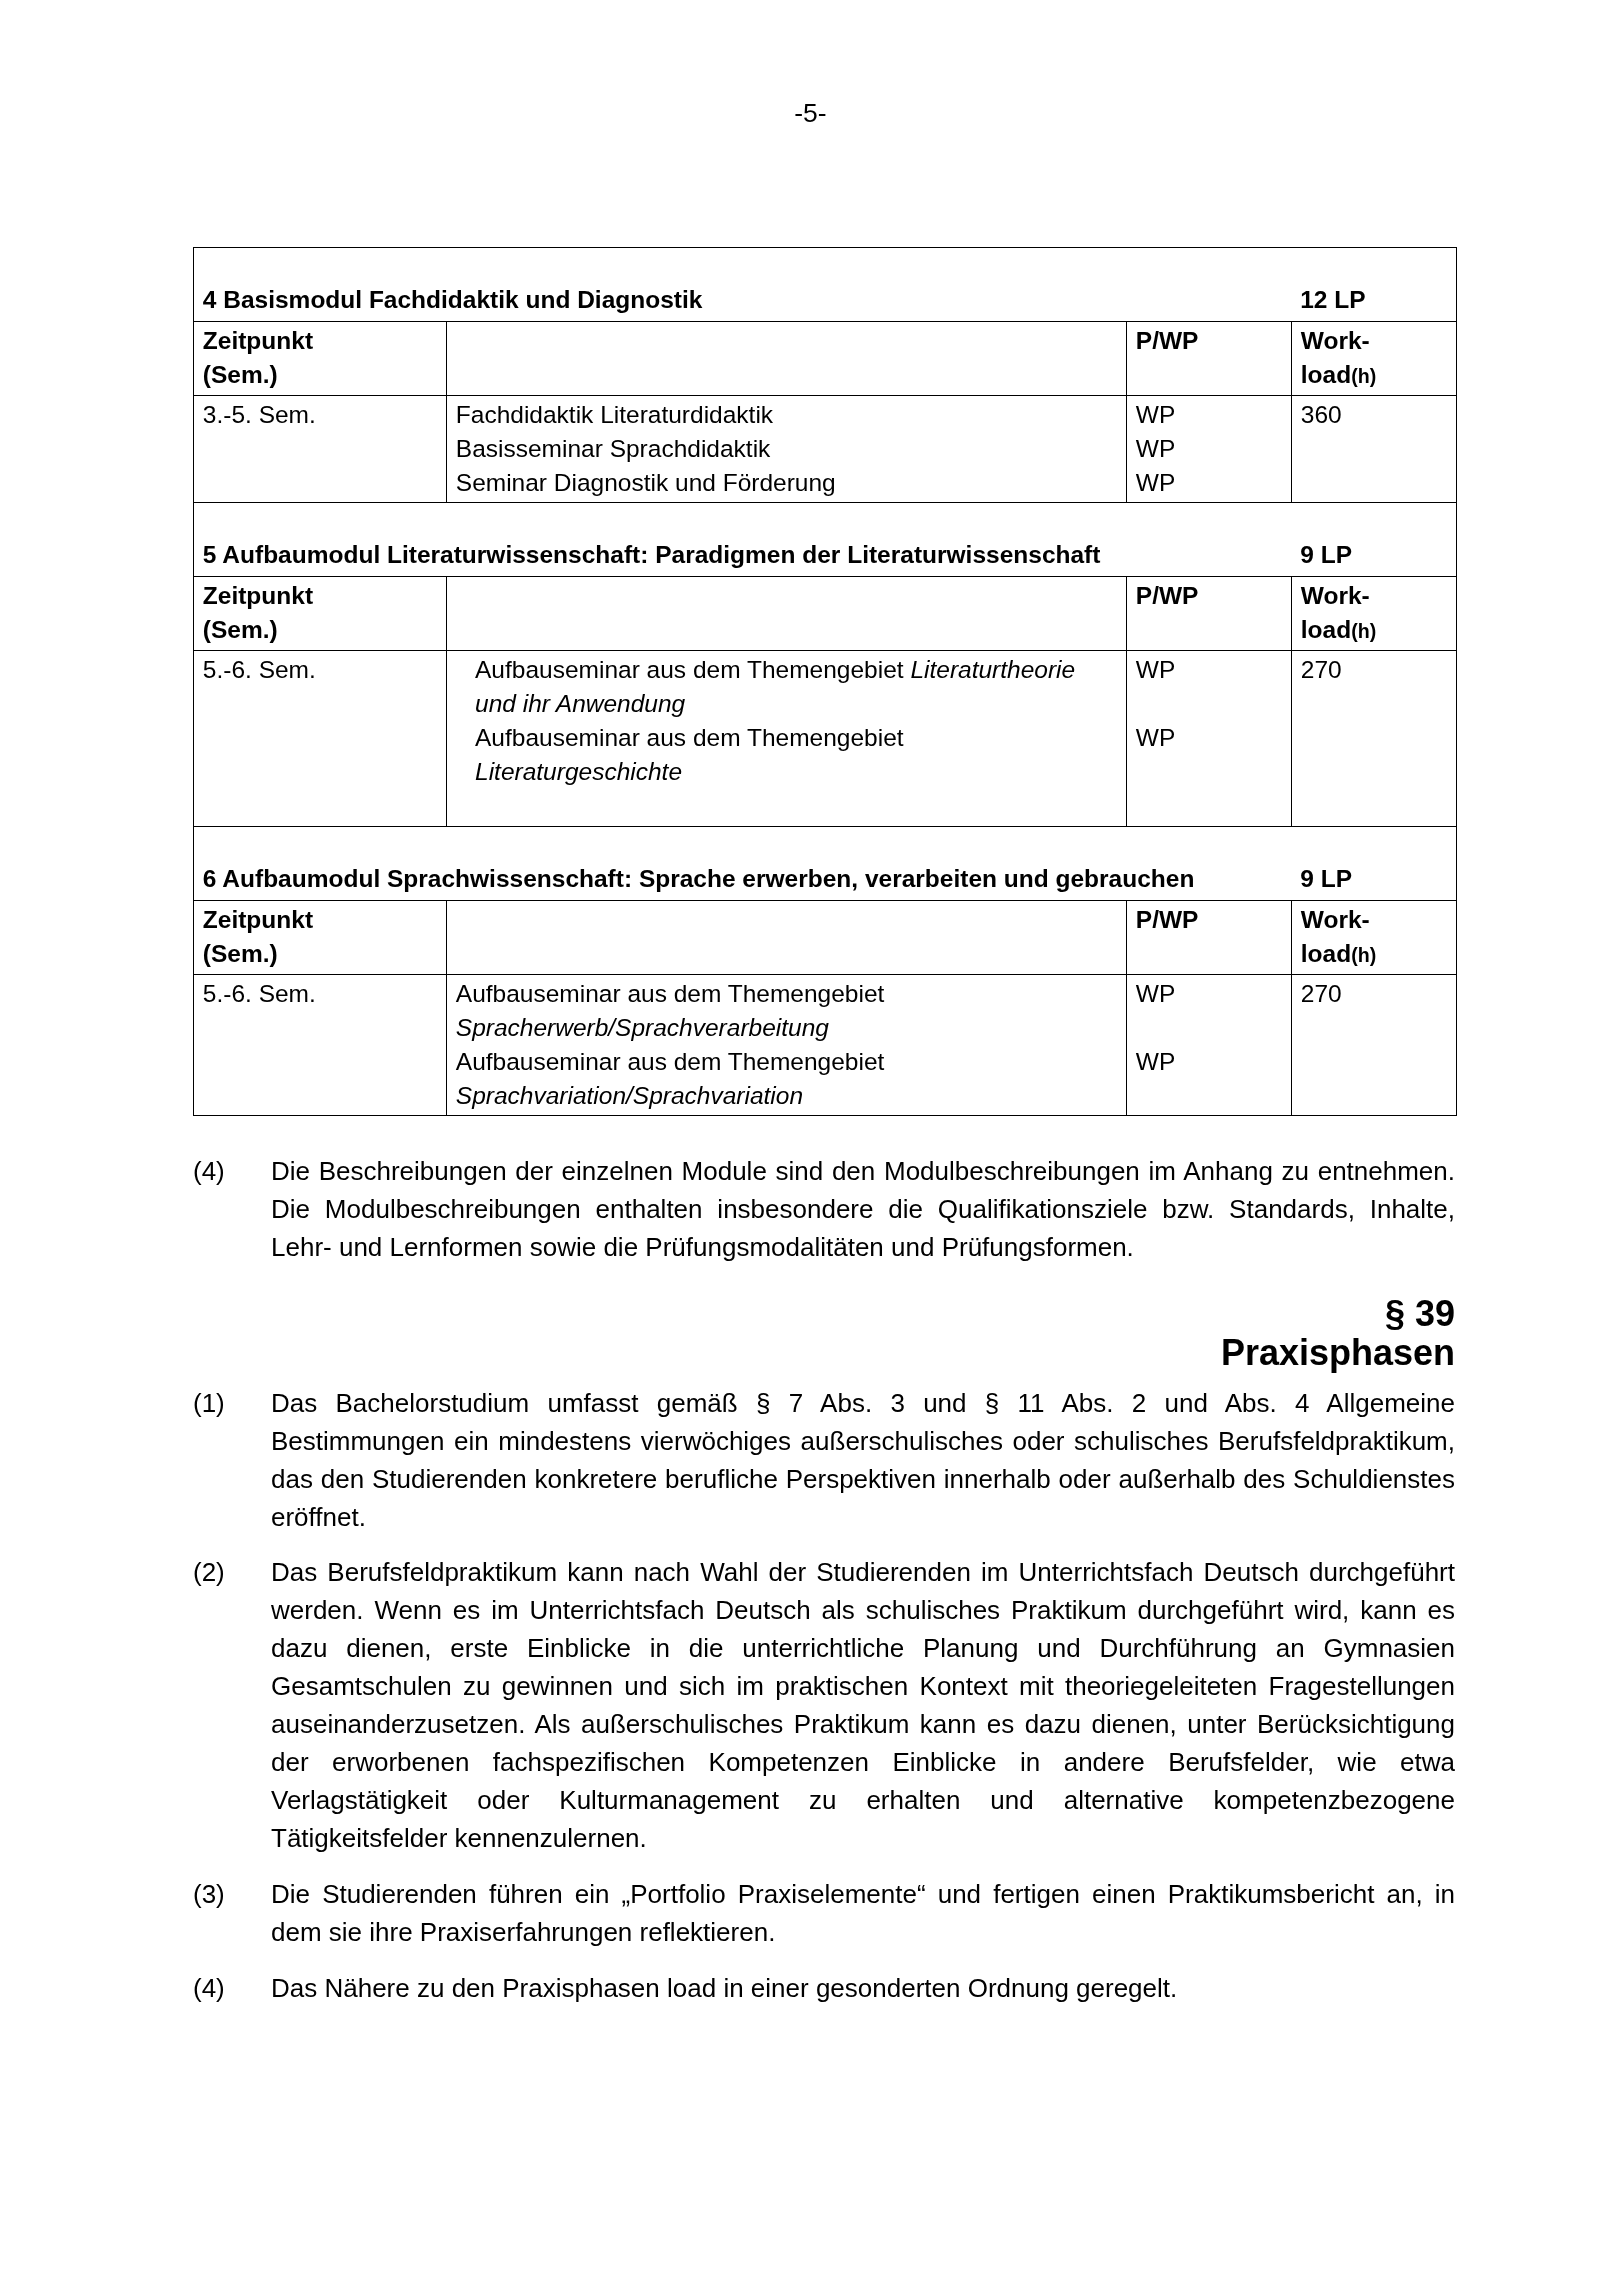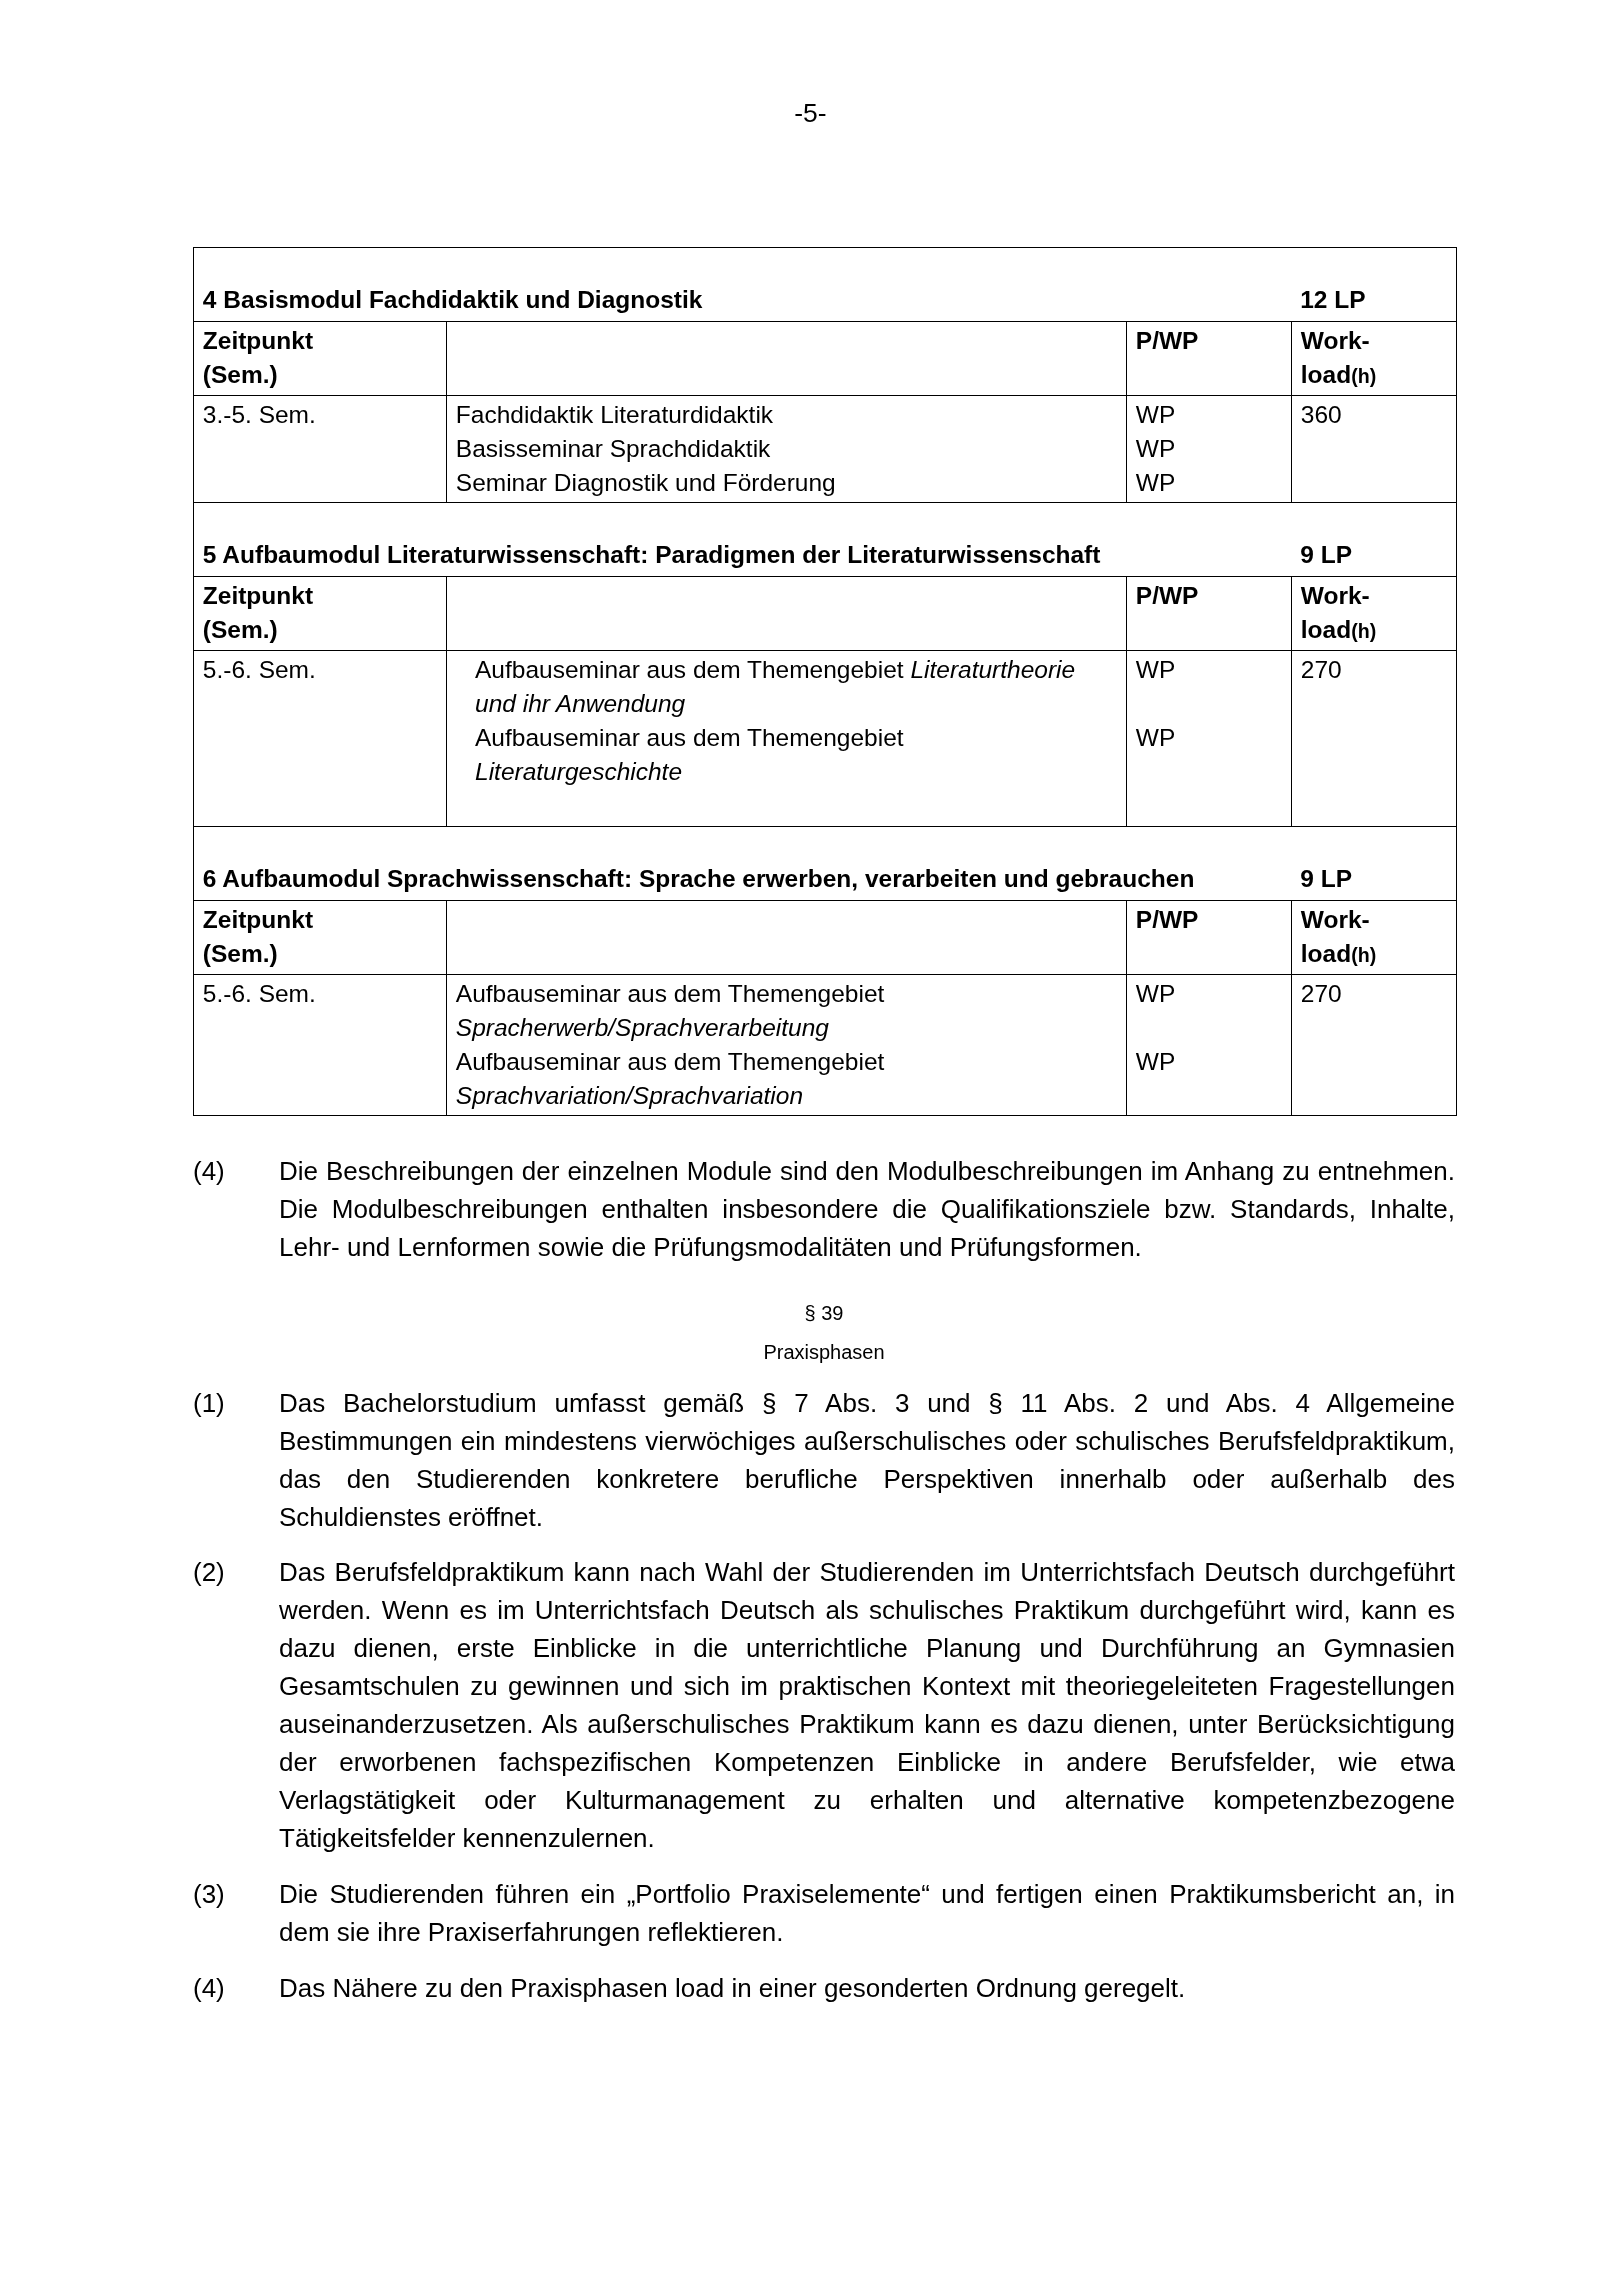--- a/index.html
+++ b/index.html
@@ -32,22 +32,22 @@
   td.hdr { font-weight: bold; }
   .hdr .small { font-size: 19.6px; }
   td.data { padding-bottom: 2.9px; }
   .seminar-line { display: block; }
   .it { font-style: italic; }
   .gap { display: block; height: 34px; }
   .wp-line { display: block; }
   .sec { position: absolute; left: 193px; width: 1262px; font-size: 26px; line-height: 38px; }
   .para { position: relative; padding-left: 78px; text-align: justify; margin-bottom: 17.6px; }
   .para .num { position: absolute; left: 0; top: 0; }
-  .para .txt { display: block; text-align: justify; margin-left: 8px; }
-  .heading { text-align: center; font-weight: normal; font-size: 20px; line-height: 39px; }
+  .para .txt { display: block; text-align: justify; }
+  .heading { text-align: right; font-weight: bold; font-size: 36px; line-height: 39px; }
 </style>
 </head>
 <body>
 
 <div class="page-number">-5-</div>
 
 <table class="modules">
   <colgroup>
       <col class="col1">
       <col class="col2">

